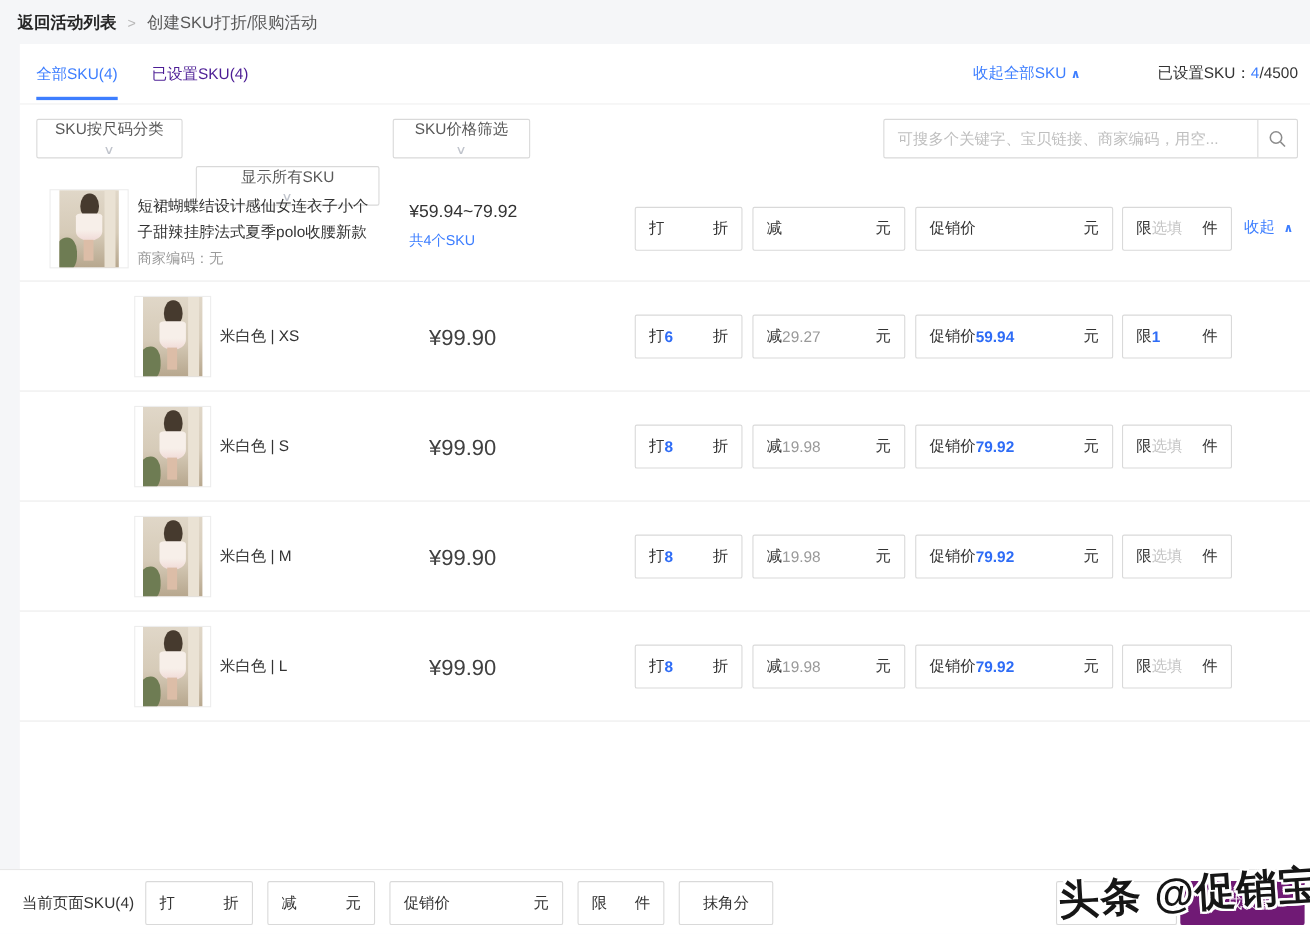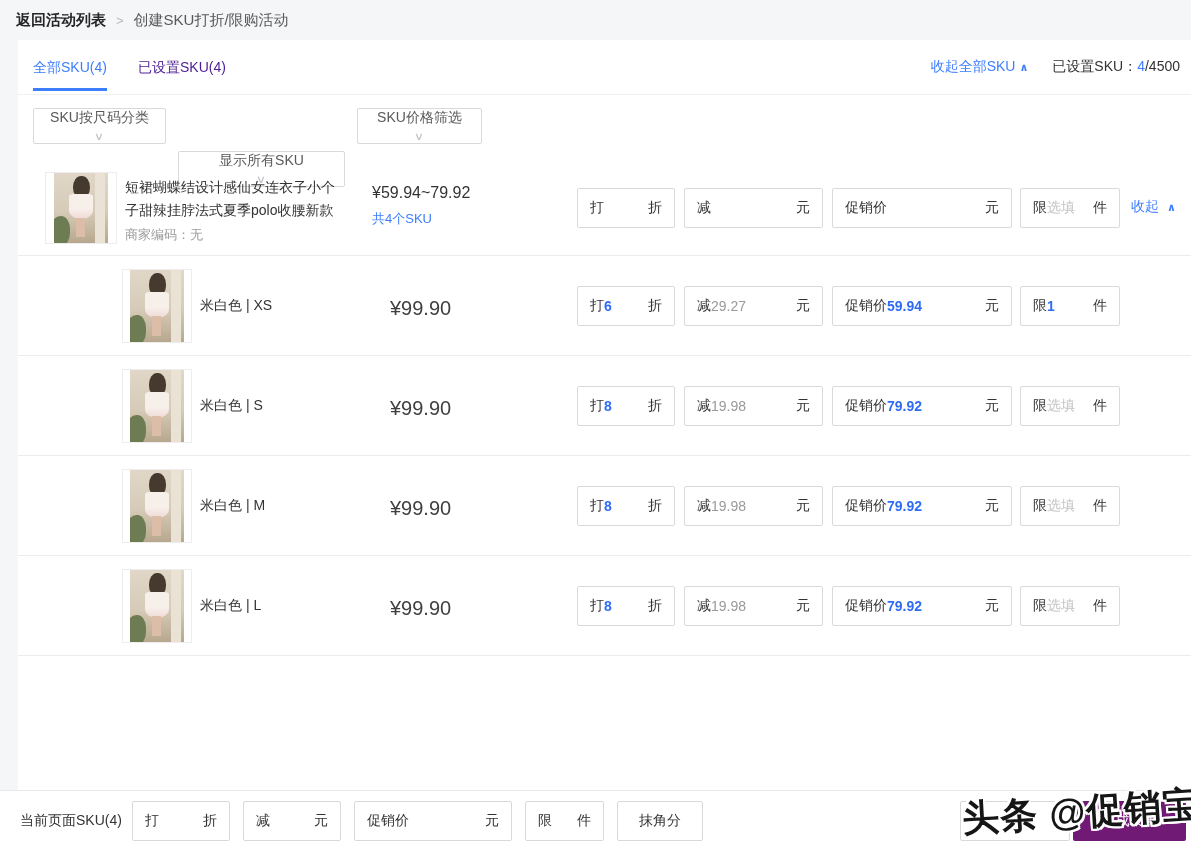--- a/index.html
+++ b/index.html
@@ -17,21 +17,21 @@
   
   .card { position:absolute; left:18px; top:40px; width:1173px; height:750px; background:#fff; }
 
   
   .tabbar { position:relative; height:55px; border-bottom:1px solid #f0f0f0; }
   .tab { position:absolute; top:0; height:54px; line-height:54px; font-size:14px; color:#4c1d95;
          cursor:pointer; }
   .tab-all { left:15px; color:#3d7eff; border-bottom:3px solid #3d7eff; height:51px; line-height:54px; }
   .tab-set { left:120px; }
   .tab-right { position:absolute; right:11px; top:0; height:54px; display:flex; align-items:center;
-               font-size:14px; }
+               font-size:14px;gap:46px; }
   .collapse-all { color:#3d7eff; cursor:pointer; margin-right:24px; }
   .caret-up { font-size:11px; margin-left:4px; font-weight:bold; }
   .set-count { color:#333; }
   .set-count .blue { color:#3d7eff; }
 
   
   .filterbar { position:relative; height:63px; }
   .dd { position:absolute; top:13px; height:36px; border:1px solid #d9d9d9; border-radius:2px;
         display:flex; align-items:center; justify-content:space-between; padding:0 12px;
         font-size:14px; color:#595959; background:#fff; cursor:pointer;flex-direction:column; }
@@ -143,20 +143,29 @@
         <span class="caret">∨</span>
       </div>
       <div class="dd dd2">
         <span>显示所有SKU</span>
         <span class="caret">∨</span>
       </div>
       <div class="dd dd3">
         <span>SKU价格筛选</span>
         <span class="caret">∨</span>
       </div>
+      <div class="searchgrp">
+        <input type="text" placeholder="可搜多个关键字、宝贝链接、商家编码，用空..." style="">
+        <div class="search-btn">
+          <svg width="17" height="17" viewBox="0 0 17 17">
+              <circle cx="7" cy="7" r="5.2" fill="none" stroke="#8c8c8c" stroke-width="1.4"></circle>
+              <line x1="11" y1="11" x2="15.2" y2="15.2" stroke="#8c8c8c" stroke-width="1.4"></line>
+            </svg>
+        </div>
+      </div>
     </div>
 
     <div class="rows">
 
       <div class="row row-head">
         <div class="photo photo-head">
           <div class="ph">
             <div class="ph-pillar"></div>
               <div class="ph-plant"></div>
               <div class="ph-hair"></div>

